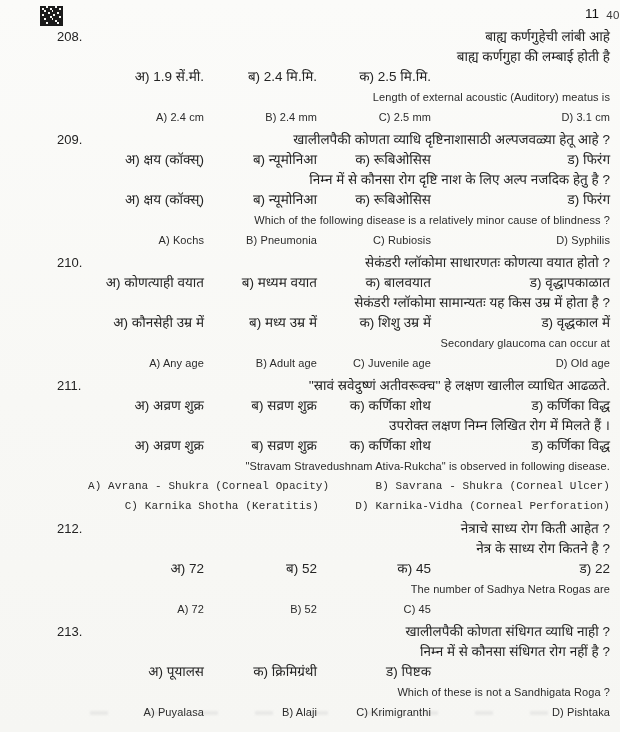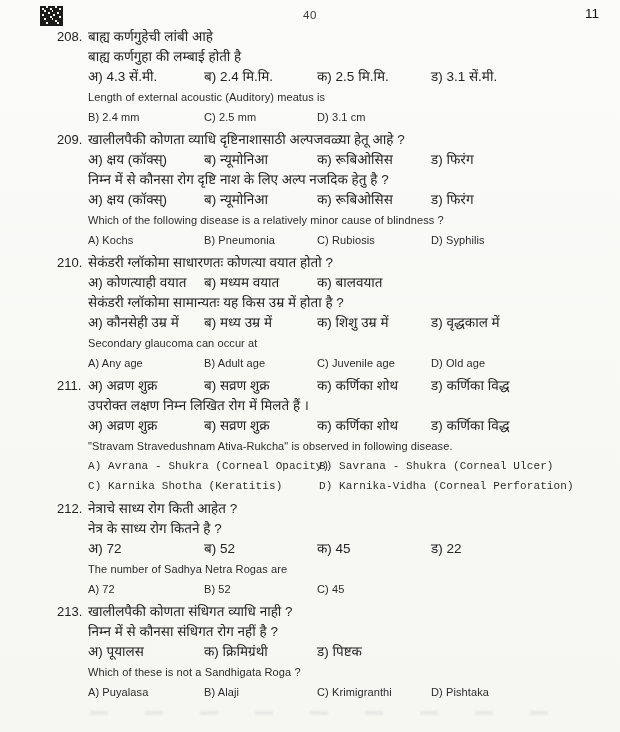--- a/index.html
+++ b/index.html
@@ -15,41 +15,41 @@
     overflow:hidden;
     color:#262626;
   }
   
   .barcode {
     position:absolute; left:40px; top:6px;
     width:23px; height:20px;
   }
   .center-num {
     position:absolute; left:0; right:0; top:9px;
-    text-align:center;
+    text-align:right;
     font-size:11.5px; color:#3a3a3a;
     letter-spacing:0.5px;
   }
   .page-num {
     position:absolute; right:21px; top:6px;
     font-size:13.5px; font-weight:normal; color:#141414;
   }
   
   .questions {
     position:absolute; top:27px; left:57px; right:10px;
   }
   .question { display:flex; margin-bottom:3px; }
   .qnum {
     flex:0 0 31px; width:31px;
     font-size:13px; line-height:20px; color:#222;
   }
   .qbody { flex:1; min-width:0; }
   .line {
     line-height:20px; min-height:20px;
-    white-space:nowrap; overflow:visible;
+    white-space:nowrap; overflow:visible;text-align:right;
   }
   .dev { font-size:13.5px; color:#242424; }
   .eng { font-size:11px; color:#2b2b2b; letter-spacing:0.1px; }
   .opts4 {
     display:grid;
     grid-template-columns:116px 113px 114px 1fr;
     line-height:20px;
   }
   .opts2 {
     display:grid;
@@ -96,27 +96,27 @@
   <div class="page-num">11</div>
 
   <div class="questions">
 
     <div class="question">
       <div class="qnum">208.</div>
       <div class="qbody">
         <div class="line dev">बाह्य कर्णगुहेची लांबी आहे</div>
         <div class="line dev">बाह्य कर्णगुहा की लम्बाई होती है</div>
         <div class="line dev opts4">
-          <span class="opt">अ)  4.3 सें.मी.</span>
+          <span class="opt">अ)  1.9 सें.मी.</span>
           <span class="opt">ब)  2.4 मि.मि.</span>
           <span class="opt">क)  2.5 मि.मि.</span>
-          <span class="opt">ड)  3.1 सें.मी.</span>
         </div>
         <div class="line eng">Length of external acoustic (Auditory) meatus is</div>
         <div class="line eng opts4">
+          <span class="opt">A)  2.4 cm</span>
           <span class="opt">B)  2.4 mm</span>
           <span class="opt">C)  2.5 mm</span>
           <span class="opt">D)  3.1 cm</span>
         </div>
       </div>
     </div>
 
     <div class="question">
       <div class="qnum">209.</div>
       <div class="qbody">
@@ -145,20 +145,21 @@
     </div>
 
     <div class="question">
       <div class="qnum">210.</div>
       <div class="qbody">
         <div class="line dev">सेकंडरी ग्लॉकोमा साधारणतः कोणत्या वयात होतो ?</div>
         <div class="line dev opts4">
           <span class="opt">अ)  कोणत्याही वयात</span>
           <span class="opt">ब)  मध्यम वयात</span>
           <span class="opt">क)  बालवयात</span>
+          <span class="opt">ड)  वृद्धापकाळात</span>
         </div>
         <div class="line dev">सेकंडरी ग्लॉकोमा सामान्यतः यह किस उम्र में होता है ?</div>
         <div class="line dev opts4">
           <span class="opt">अ)  कौनसेही उम्र में</span>
           <span class="opt">ब)  मध्य उम्र में</span>
           <span class="opt">क)  शिशु उम्र में</span>
           <span class="opt">ड)  वृद्धकाल में</span>
         </div>
         <div class="line eng">Secondary glaucoma can occur at</div>
         <div class="line eng opts4">
@@ -166,20 +167,21 @@
           <span class="opt">B)  Adult age</span>
           <span class="opt">C)  Juvenile age</span>
           <span class="opt">D)  Old age</span>
         </div>
       </div>
     </div>
 
     <div class="question">
       <div class="qnum">211.</div>
       <div class="qbody">
+        <div class="line dev">''स्रावं स्रवेदुष्णं अतीवरूक्च'' हे लक्षण खालील व्याधित आढळते.</div>
         <div class="line dev opts4">
           <span class="opt">अ)  अव्रण शुक्र</span>
           <span class="opt">ब)  सव्रण शुक्र</span>
           <span class="opt">क)  कर्णिका शोथ</span>
           <span class="opt">ड)  कर्णिका विद्ध</span>
         </div>
         <div class="line dev">उपरोक्त लक्षण निम्न लिखित रोग में मिलते हैं ।</div>
         <div class="line dev opts4">
           <span class="opt">अ)  अव्रण शुक्र</span>
           <span class="opt">ब)  सव्रण शुक्र</span>

